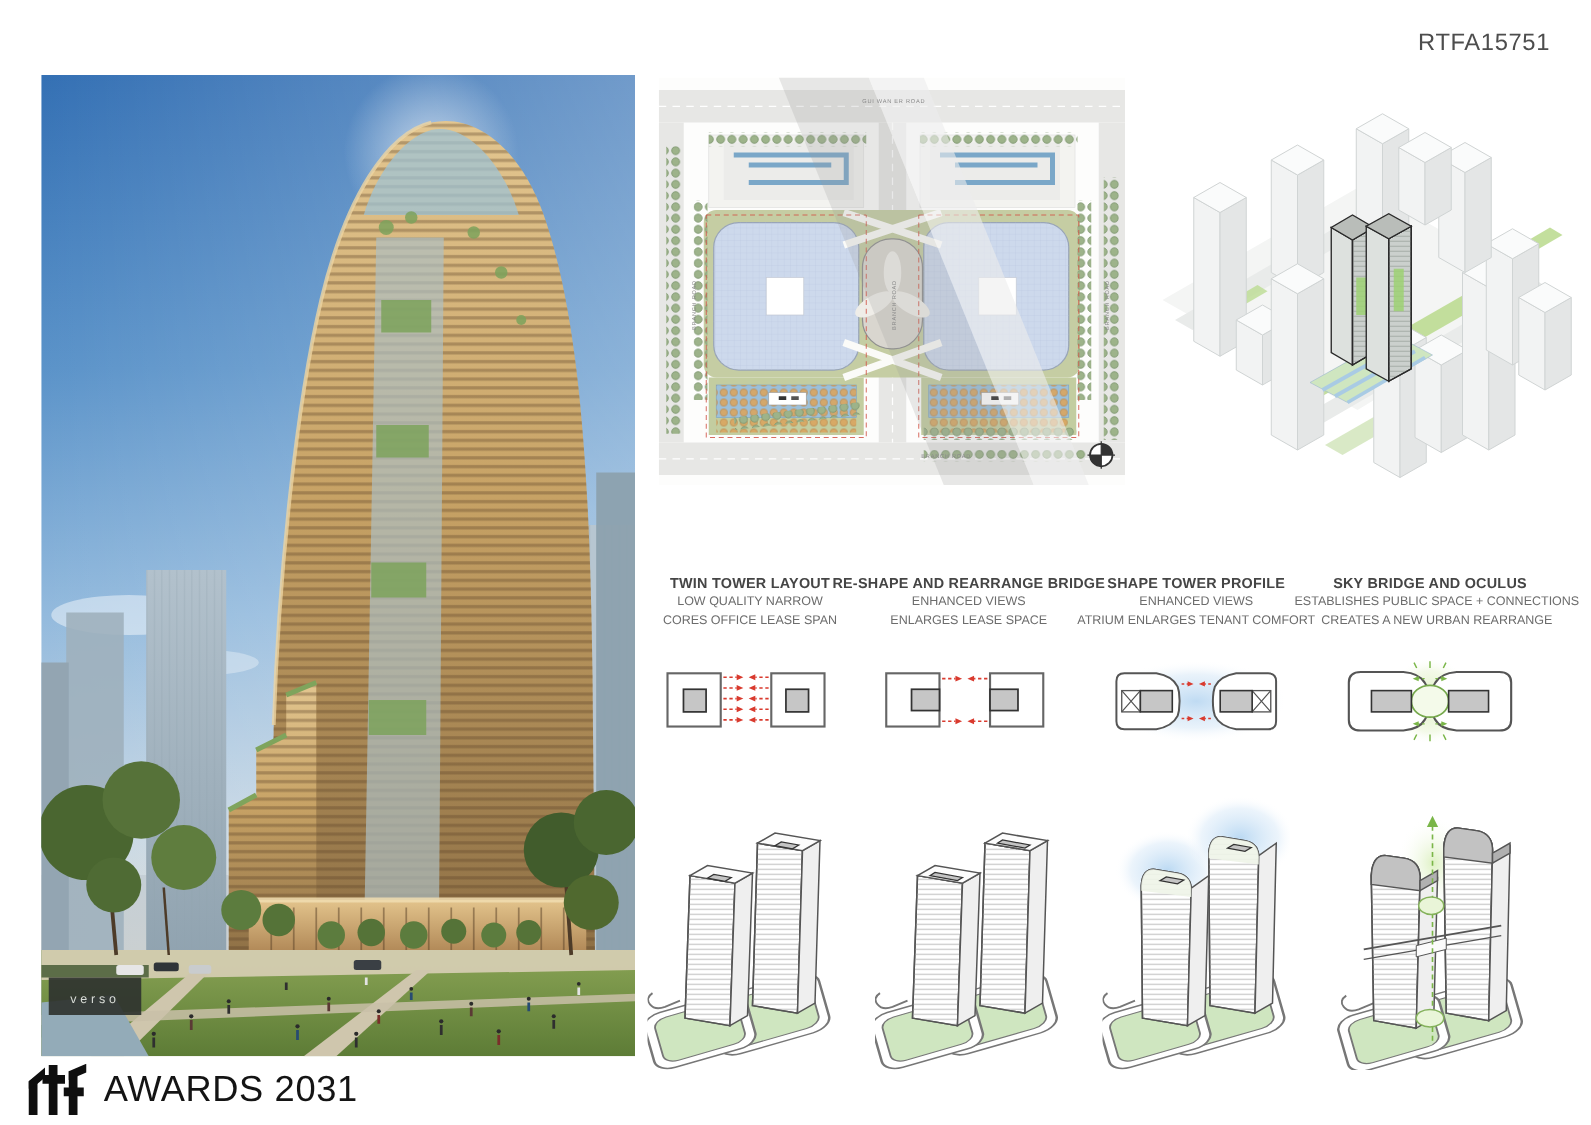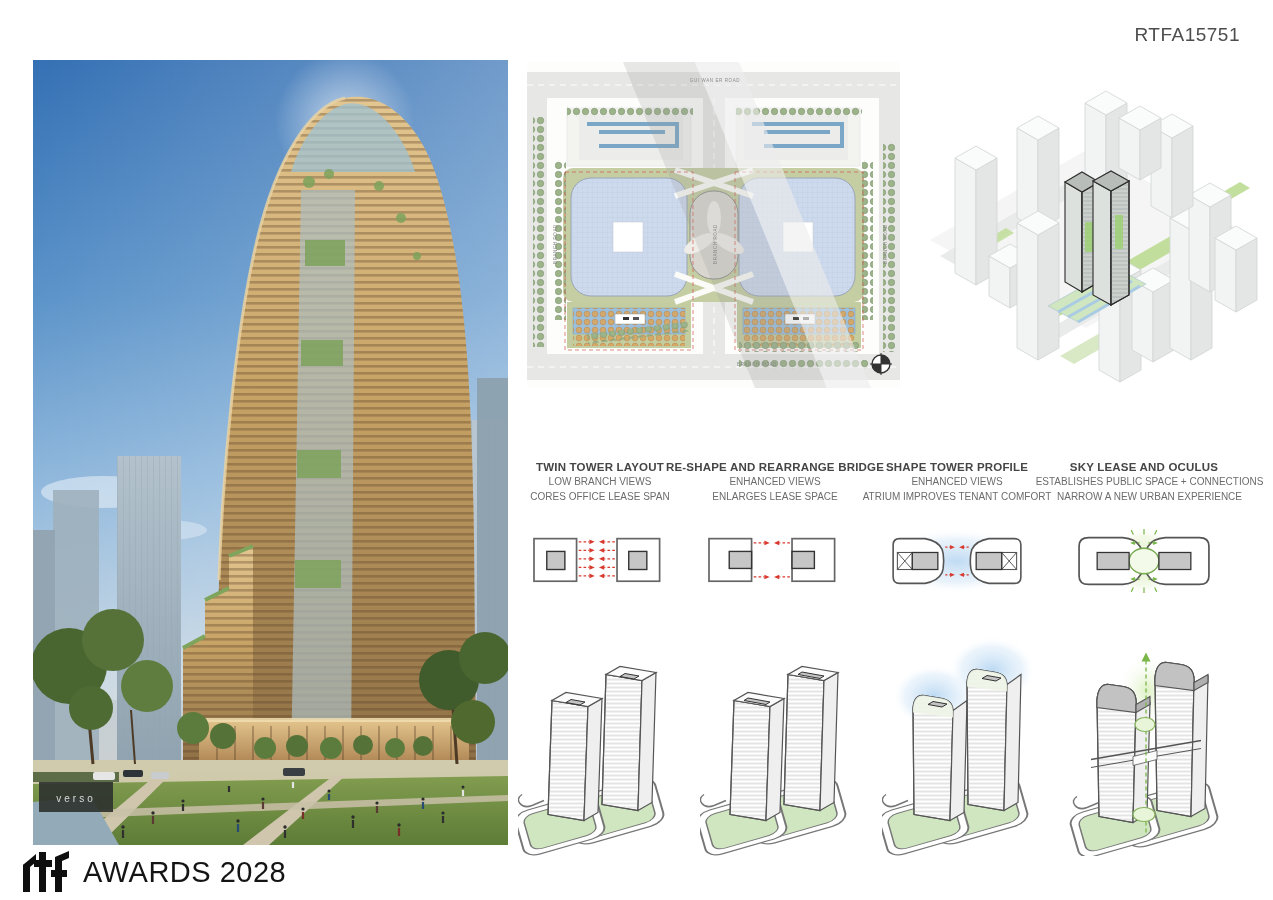--- a/index.html
+++ b/index.html
@@ -412,37 +412,37 @@
         <polygon points="201,245 219,235 219,121 201,131" fill="#cbd0cd"></polygon>
         <polygon points="201,245 219,235 219,121 201,131" fill="url(#hatchAx)"></polygon>
         <polygon points="201,131 219,121 201,111 183,121" fill="#b9bdb9"></polygon>
         <rect x="205" y="155" width="8" height="34" fill="#9ed173" opacity=".85" stroke="none"></rect>
       </g>
     </g>
   </svg>
 
   <div class="step c1" style="left:480px;">
     <div class="t">TWIN TOWER LAYOUT</div>
-    <div class="s">LOW BRANCH VIEWS</div>
+    <div class="s">LOW QUALITY NARROW</div>
     <div class="s">CORES OFFICE LEASE SPAN</div>
   </div>
   <div class="step c2" style="left:655px;">
     <div class="t">RE-SHAPE AND REARRANGE BRIDGE</div>
     <div class="s">ENHANCED VIEWS</div>
     <div class="s">ENLARGES LEASE SPACE</div>
   </div>
   <div class="step c3" style="left:837px;">
     <div class="t">SHAPE TOWER PROFILE</div>
     <div class="s">ENHANCED VIEWS</div>
-    <div class="s">ATRIUM IMPROVES TENANT COMFORT</div>
+    <div class="s">ATRIUM ENLARGES TENANT COMFORT</div>
   </div>
   <div class="step c4" style="left:1024px;">
-    <div class="t">SKY LEASE AND OCULUS</div>
+    <div class="t">SKY BRIDGE AND OCULUS</div>
     <div class="s">ESTABLISHES PUBLIC SPACE + CONNECTIONS</div>
-    <div class="s">NARROW A NEW URBAN EXPERIENCE</div>
+    <div class="s">CREATES A NEW URBAN REARRANGE</div>
   </div>
 
   <svg class="diag" style="left:525px;" viewBox="0 0 140 62">
     <rect x="8" y="10" width="40" height="40" fill="#fff" stroke="#666" stroke-width="1.6"></rect>
     <rect x="86" y="10" width="40" height="40" fill="#fff" stroke="#666" stroke-width="1.6"></rect>
     <rect x="20" y="22" width="17" height="17" fill="#c6c6c6" stroke="#333" stroke-width="1.3"></rect>
     <rect x="97" y="22" width="17" height="17" fill="#c6c6c6" stroke="#333" stroke-width="1.3"></rect>
     <g stroke="#d93a2e" stroke-width="1.2" stroke-dasharray="2.5,2" fill="#d93a2e">
       <g>
           <line x1="50" y1="13" x2="60" y2="13"></line>
@@ -736,16 +736,16 @@
       <g fill="#0f0f0f">
         <polygon points="1,14 8,9 8,41 1,41"></polygon>
         <polygon points="1,14 14,3 14,11 8,16 1,20"></polygon>
         <rect x="17" y="1" width="7" height="40"></rect>
         <rect x="12" y="9" width="18" height="7"></rect>
         <rect x="33" y="6" width="7" height="35"></rect>
         <polygon points="33,6 47,0 47,7 40,10 33,13"></polygon>
         <rect x="29" y="19" width="16" height="7"></rect>
       </g>
     </svg>
-    <div class="aw">AWARDS 2028</div>
+    <div class="aw">AWARDS 2031</div>
   </div>
 
 </div>
 
 </body></html>

